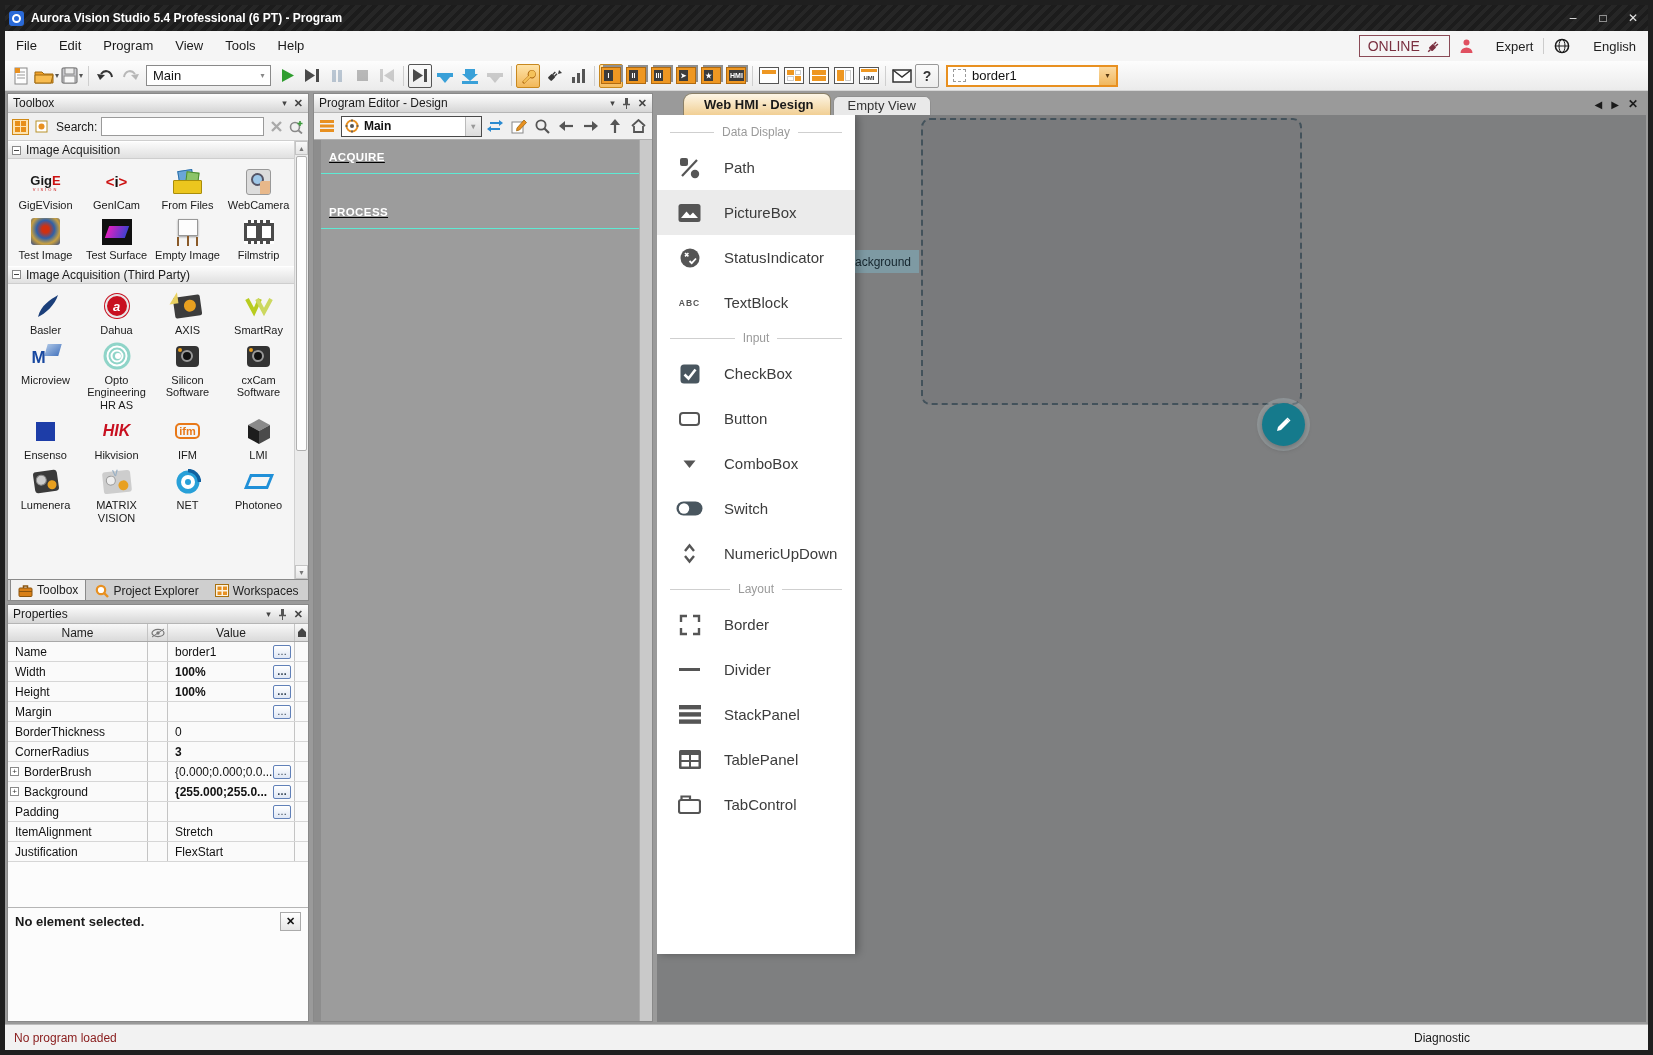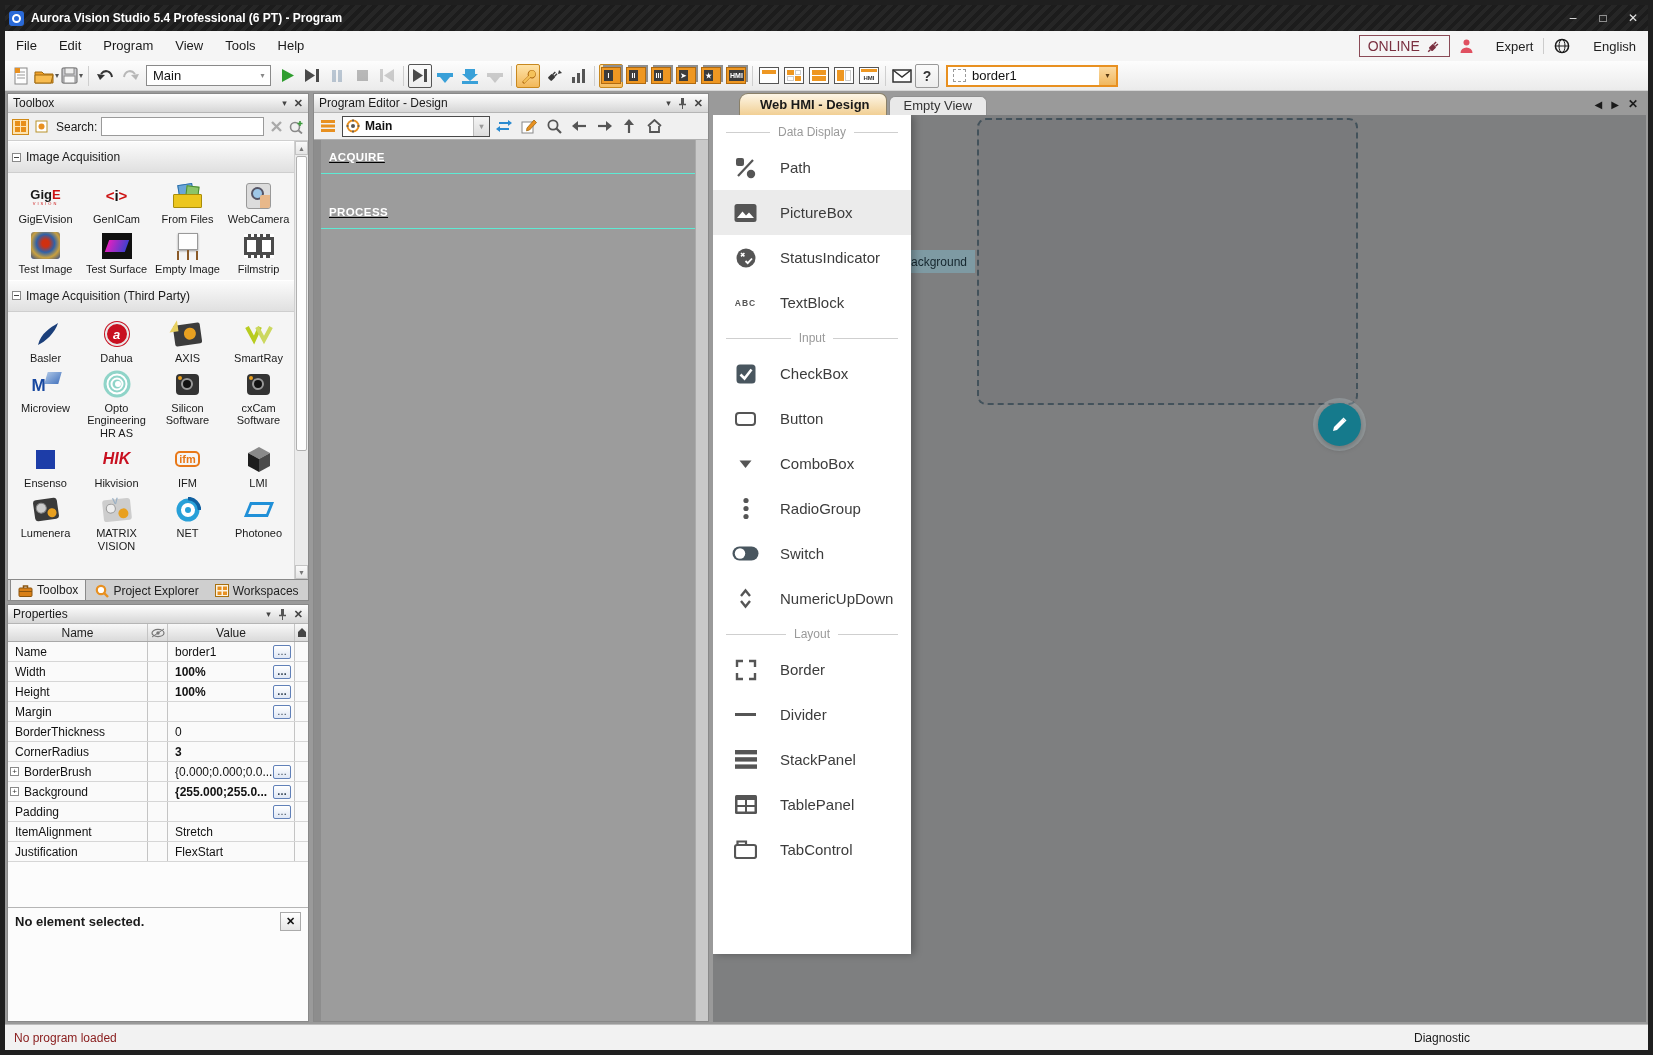--- a/index.html
+++ b/index.html
@@ -58,21 +58,21 @@
   .search-row { height:27px; flex:none; display:flex; align-items:center; gap:4px; padding:0 4px; }
   .viewbtn { width:17px; height:16px; border:1px solid transparent; display:flex; align-items:center; justify-content:center; flex:none;}
   .viewbtn.sel { border-color:#d08a18; background:#fde3b0; }
   .grid4 { display:grid; grid-template-columns:5px 5px; grid-template-rows:5px 5px; gap:1px;}
   .grid4 i { background:#e88f18; }
   .search-lab { font-size:12px; color:#1a1a1a; margin-left:2px;}
   .search-input { flex:1; height:19px; border:1px solid #9a9a9a; background:#fff; font-size:12px; padding:0 3px; min-width:0;}
   .sr-ic { flex:none; display:flex; align-items:center; justify-content:center; width:16px;}
   .tb-body { flex:1; position:relative; background:#f5f5f5; border-top:1px solid #cfcfcf; overflow:hidden;}
   .tb-inner { position:absolute; inset:0 14px 0 0; overflow:hidden;}
-  .sec-h { height:32px; background:linear-gradient(#fbfbfb,#e0e0e0); border-bottom:1px solid #cecece; border-top:1px solid #fff; display:flex; align-items:center; gap:5px; font-size:12px; color:#1a1a1a; padding-left:4px;}
+  .sec-h { height:18px; background:linear-gradient(#fbfbfb,#e0e0e0); border-bottom:1px solid #cecece; border-top:1px solid #fff; display:flex; align-items:center; gap:5px; font-size:12px; color:#1a1a1a; padding-left:4px;}
   .minusbox { width:9px; height:9px; border:1px solid #8a8a8a; background:#fff; position:relative; flex:none;}
   .minusbox::after { content:""; position:absolute; left:1px; right:1px; top:3px; height:1px; background:#444;}
   .tb-grid { display:grid; grid-template-columns:repeat(4,1fr); padding:2px 0 4px 2px; }
   .tb-item { display:flex; flex-direction:column; align-items:center; padding-top:4px; }
   .tb-ic { height:33px; display:flex; align-items:center; justify-content:center; }
   .tb-lb { font-size:11px; color:#1a1a1a; text-align:center; line-height:1.12; padding:1px 1px 0;}
   .tb-scroll { position:absolute; top:0; right:0; bottom:0; width:14px; background:#ebebeb; border-left:1px solid #d0d0d0; display:flex; flex-direction:column;}
   .scr-arr { height:14px; flex:none; background:linear-gradient(#fafafa,#e4e4e4); border:1px solid #c4c4c4; color:#777; font-size:7px; display:flex; align-items:center; justify-content:center;}
   .scr-thumb { height:295px; margin:1px; background:#fdfdfd; border:1px solid #b0b0b0; border-radius:2px;}
   .scr-fill { flex:1; }
@@ -91,21 +91,21 @@
   .pt-head .pname,.pt-head .pval { justify-content:center; padding-left:0;}
   .prow { height:20px; flex:none; display:flex; border-bottom:1px solid #d6d6d6; background:#fafafa; font-size:12px; color:#111;}
   .pval.b { font-weight:bold; }
   .dots { margin-left:auto; margin-right:3px; width:18px; height:14px; flex:none; border:1px solid #6080b8; border-radius:2px; background:linear-gradient(#fff,#dfe7f5); font-size:10px; line-height:11px; text-align:center; color:#234;}
   .exp { width:9px; height:9px; flex:none; border:1px solid #888; background:#fff; font-size:8px; line-height:7px; text-align:center; color:#333; margin:0 3px 0 -5px;}
   .props-white { flex:1; background:#fcfcfc; display:flex; flex-direction:column; min-height:0;}
   .props-spacer { height:46px; border-bottom:1px solid #b5b5b5; }
   .noelem { height:27px; flex:none; display:flex; align-items:center; padding:0 7px; font-weight:bold; font-size:13px; color:#1a1a1a; background:#fcfcfc;}
   .noelem .xbtn { margin-left:auto; width:21px; height:19px; border:1px solid #aaa; background:linear-gradient(#fff,#e6e6e6); display:flex; align-items:center; justify-content:center; font-size:11px; font-weight:bold; color:#111;}
 
-  .col-mid { width:396px; flex:none; display:flex; flex-direction:column;}
+  .col-mid { width:340px; flex:none; display:flex; flex-direction:column;}
   .pe-toolbar { height:27px; flex:none; background:#f0f0f0; display:flex; align-items:center; gap:3px; padding:0 3px; border-bottom:1px solid #b0b0b0;}
   .pe-combo { width:148px; height:21px; border:1px solid #4a4a4a; background:#fff; display:flex; align-items:center; font-size:12px; font-weight:bold; color:#111; gap:5px; padding-left:3px;}
   .pe-combo .cc { margin-left:auto; width:16px; height:100%; background:linear-gradient(#f4f4f4,#dcdcdc); border-left:1px solid #bbb; display:flex; align-items:center; justify-content:center; font-size:8px; color:#999;}
   .pe-btn { width:22px; height:22px; display:flex; align-items:center; justify-content:center; border-radius:2px;}
   .pe-content { flex:1; background:#9c9c9c; border-left:7px solid #8d8d8d; position:relative; padding-top:2px; min-height:0;}
   .pe-sec { margin-top:2px; padding:3px 8px 8px; border-bottom:1px solid #5eead4;text-decoration:underline;}
   .pe-sec + .pe-sec { margin-top:25px; }
   .pe-sec-label { color:#fff; font-weight:bold; font-size:11.5px; letter-spacing:.4px;}
   .pe-scroll { position:absolute; top:0; right:0; bottom:0; width:13px; background:#c9c9c9; border-left:1px solid #aaa;}
 
@@ -1012,30 +1012,20 @@
     <div class="pal-item">
       <span class="pal-ic">
                 <svg width="15" height="10">
                   <polygon points="1.5,1.5 13.5,1.5 7.5,9" fill="#555"></polygon>
                 </svg>
               </span>
       <span>ComboBox</span>
     </div>
     <div class="pal-item">
       <span class="pal-ic">
-                <svg width="8" height="23">
-                  <circle cx="4" cy="3.5" r="2.6" fill="#555"></circle>
-                  <circle cx="4" cy="11.5" r="2.6" fill="#555"></circle>
-                  <circle cx="4" cy="19.5" r="2.6" fill="#555"></circle>
-                </svg>
-              </span>
-      <span>RadioGroup</span>
-    </div>
-    <div class="pal-item">
-      <span class="pal-ic">
                 <svg width="27" height="15">
                   <rect x="0.5" y="0.5" width="26" height="14" rx="7" fill="#49565f"></rect>
                   <circle cx="8" cy="7.5" r="5.2" fill="#fff"></circle>
                 </svg>
               </span>
       <span>Switch</span>
     </div>
     <div class="pal-item">
       <span class="pal-ic">
                 <svg width="15" height="23">

